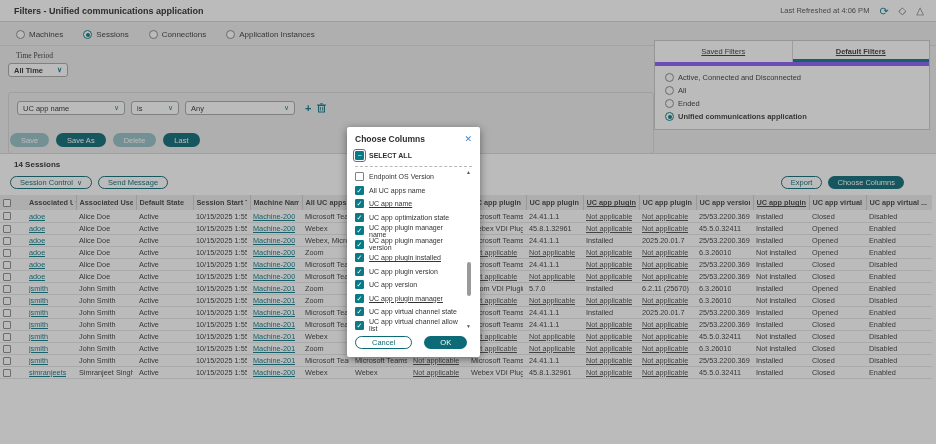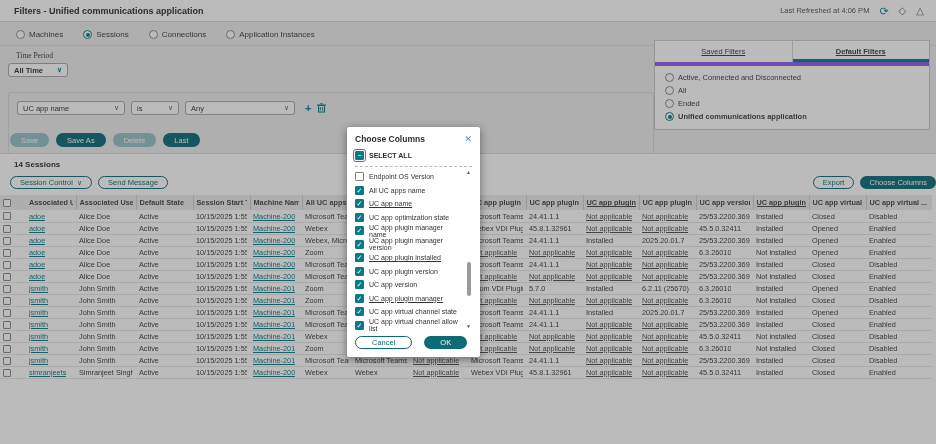--- a/index.html
+++ b/index.html
@@ -44,21 +44,21 @@
   .card-tabs{display:flex;border-bottom:4px solid #8b5cf6;text-decoration:underline;}
   .card-tab{flex:1;text-align:center;font-size:7.5px;padding:6px 0;color:#3a3a3a;cursor:pointer;}
   .card-tab.active{font-weight:bold;box-shadow:inset 0 -3px 0 var(--accent);}
   .card-tab + .card-tab{border-left:1px solid #d5d5d5;}
   .card-options{padding:7px 10px 8px 10px;display:flex;flex-direction:column;gap:4px;}
   .card-options .radio-item{font-size:7.5px;}
   .card-options .radio-item.sel{font-weight:bold;}
 
   
   .count-label{margin:6px 0 0 14px;font-size:8px;font-weight:bold;color:#2e2e2e;}
-  .toolbar{display:flex;justify-content:space-between;align-items:center;margin:7px 0 0 10px;gap:40px;}
+  .toolbar{display:flex;justify-content:space-between;align-items:center;margin:7px 32px 0 10px;gap:40px;}
   .toolbar .grp{display:flex;gap:6px;}
   .pill.small{height:13px;padding:0 9px;}
 
   
   table{border-collapse:collapse;table-layout:fixed;width:932px;margin-top:6px;}
   thead th{background:#ececec;height:15px;font-size:7.3px;font-weight:bold;color:#454545;text-align:left;padding:0 3px;white-space:nowrap;overflow:hidden;cursor:pointer;}
   thead th + th + th{border-left:1px solid #cfcfcf;}
   tbody td{height:12px;font-size:7.3px;padding:0 3px;border-bottom:1px solid #e6e6e6;white-space:nowrap;overflow:hidden;background:#fff;}
   td span,th .hlbl{display:inline-block;max-width:100%;overflow:hidden;white-space:nowrap;vertical-align:middle;}
   .link{color:var(--accent);text-decoration:underline;cursor:pointer;}

